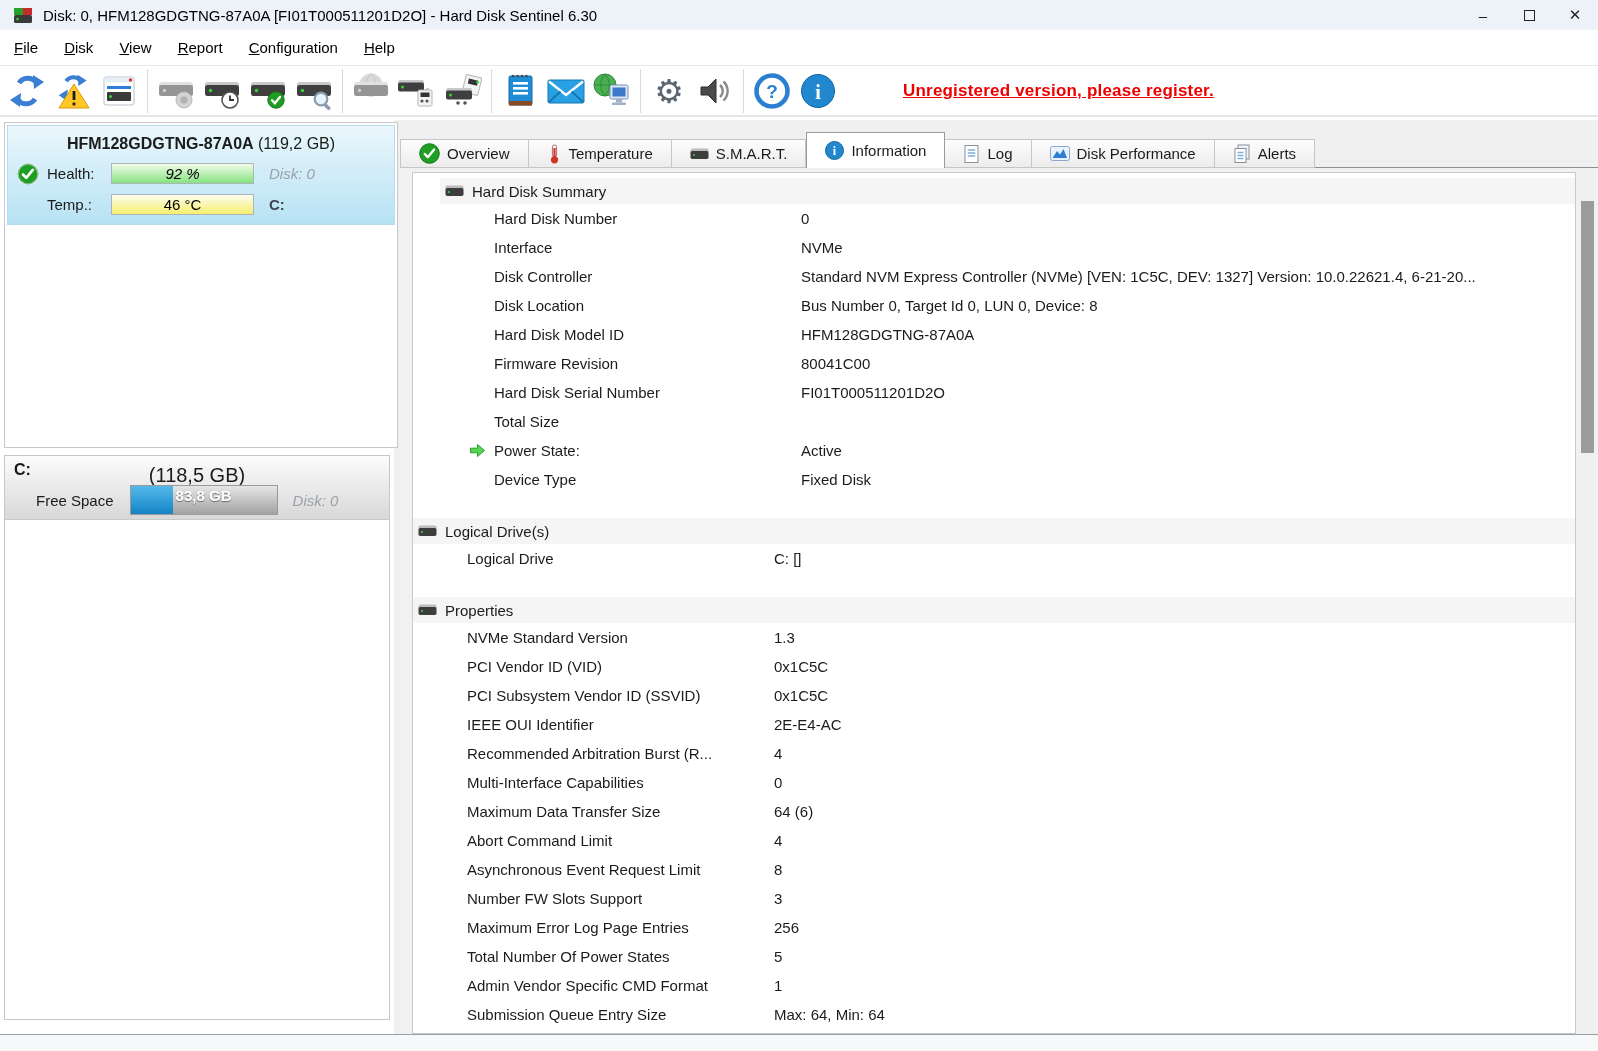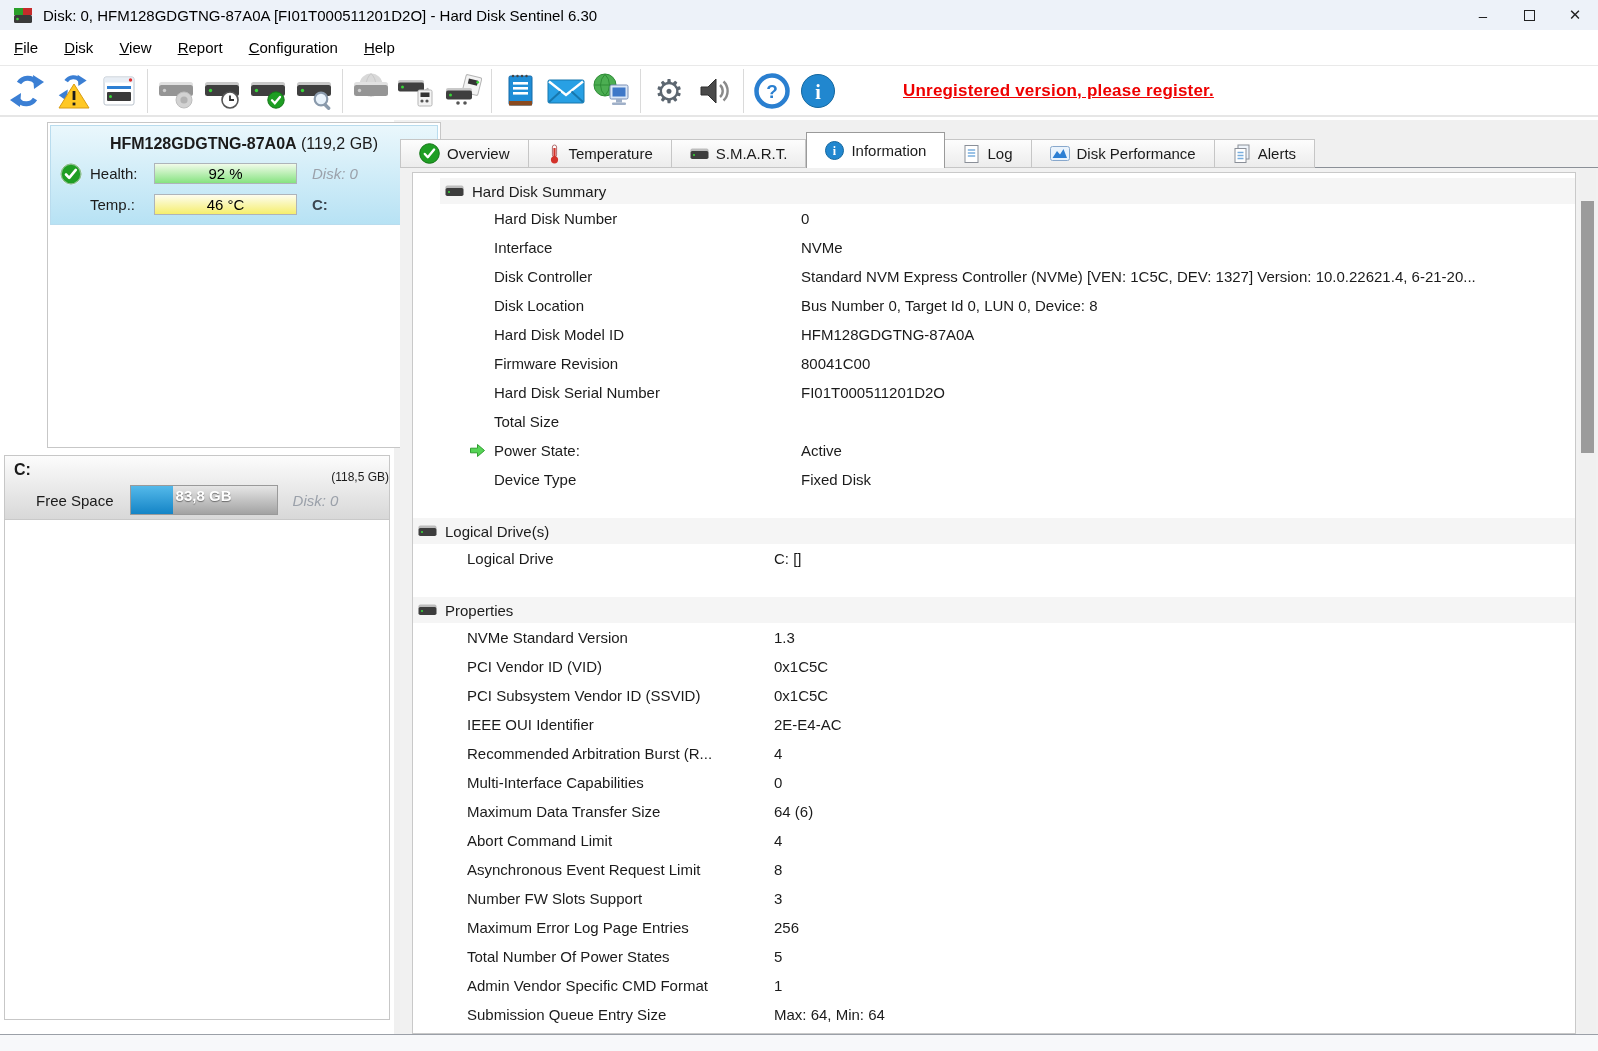--- a/index.html
+++ b/index.html
@@ -23,44 +23,44 @@
              display:flex; align-items:center; border-bottom:2px solid #e6e6e6; padding-left:4px; }
   .tb-btn { width:46px; height:44px; display:flex; align-items:center; justify-content:center; }
   .tb-btn.disabled { filter:grayscale(1) opacity(.55); }
   .tb-sep { width:1px; height:44px; background:#dadada; margin:0 5px; }
   .register { margin-left:62px; font-size:17px; font-weight:bold; color:#ee0000;
               text-decoration:underline; letter-spacing:.2px; }
   .gear-glyph { font-size:33px; color:#5c6670; line-height:1; font-family:"DejaVu Sans",sans-serif; }
 
   
   .listbox { position:absolute; background:#fff; border:1px solid #c7c7c7; }
-  .lb-disks { left:4px; top:122px; width:394px; height:326px;margin-left:43px; }
+  .lb-disks { left:4px; top:122px; width:394px; height:326px; }
   .lb-vols  { left:4px; top:455px; width:386px; height:565px; }
 
   .disk-item { margin:2px; height:100px; border:1px solid #b9dcee; padding:3px 4px;
                background:linear-gradient(#eaf7fc, #b7e2f4); }
   .di-title { text-align:center; font-size:16px; height:29px; line-height:29px; white-space:nowrap; }
   .di-title b { font-weight:bold; }
   .di-row { display:flex; align-items:center; height:31px; }
   .di-row .sicon { width:22px; height:22px; margin-left:5px; flex:none; }
   .di-row .sp { width:27px; flex:none; }
   .di-lbl { font-size:15px; width:64px; margin-left:8px; flex:none; }
   .bar { width:143px; height:21px; border:1px solid #aeb4ba; font-size:15px; text-align:center;
          line-height:20px; flex:none; color:#000; }
-  .bar-health { background:linear-gradient(#f1fbe9, #86e381); }
+  .bar-health { background:linear-gradient(#f1fbe9, #86e381);font-style:italic; }
   .bar-temp   { background:linear-gradient(#fdfdef, #f5ee6d); }
   .di-right { margin-left:15px; font-size:15px; }
   .muted-italic { font-style:italic; color:#9ba1aa; }
   .drv { font-weight:bold; color:#3c4650; }
 
   .vol-item { height:64px; border-bottom:1px solid #c9c9c9; padding:2px 0;
               background:linear-gradient(#fcfcfc, #d8d8d8); position:relative; }
   .vi-row1 { height:27px; position:relative; }
   .vi-name { position:absolute; left:9px; top:3px; font-size:16px; font-weight:bold; }
-  .vi-size { position:absolute; left:0; right:0; top:12px; text-align:right; font-size:12px; }
+  .vi-size { position:absolute; left:0; right:0; top:6px; text-align:center; font-size:20px; }
   .vi-row2 { display:flex; align-items:center; height:30px; }
   .vi-free-lbl { font-size:15px; margin-left:31px; }
   .freebar { position:relative; width:148px; height:30px; margin-left:16px; flex:none;
              background:linear-gradient(#e6e6e6, #a2a2a2); border:1px solid #9a9a9a; overflow:hidden; }
   .freebar .fill { position:absolute; left:0; top:0; bottom:0;
                    background:linear-gradient(#54b9ea, #1484c6); }
   .freebar .txt { position:absolute; left:0; right:0; top:0; bottom:0; text-align:center;
                   font-size:15px; font-weight:bold; color:#fff; line-height:20px;
                   text-shadow:0 1px 1px rgba(0,0,0,.45); }
 

